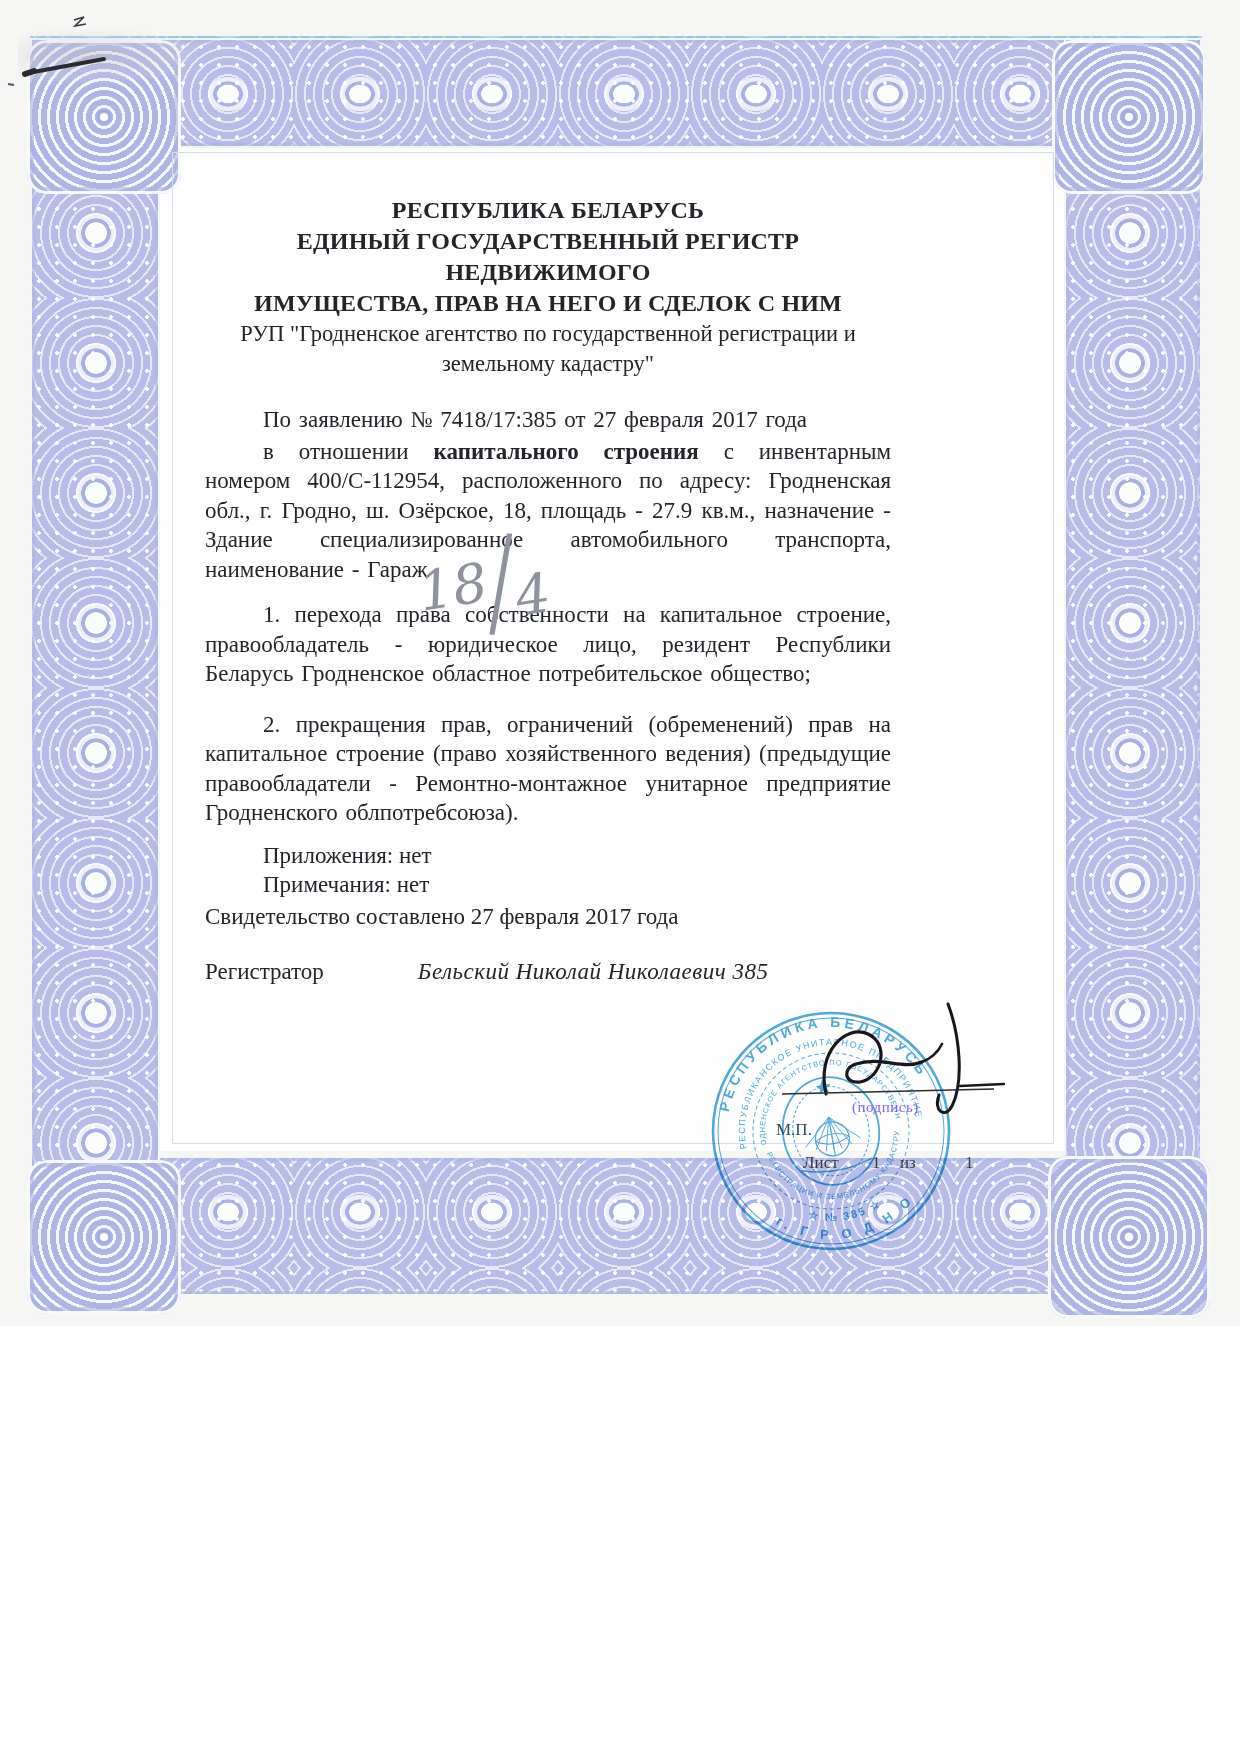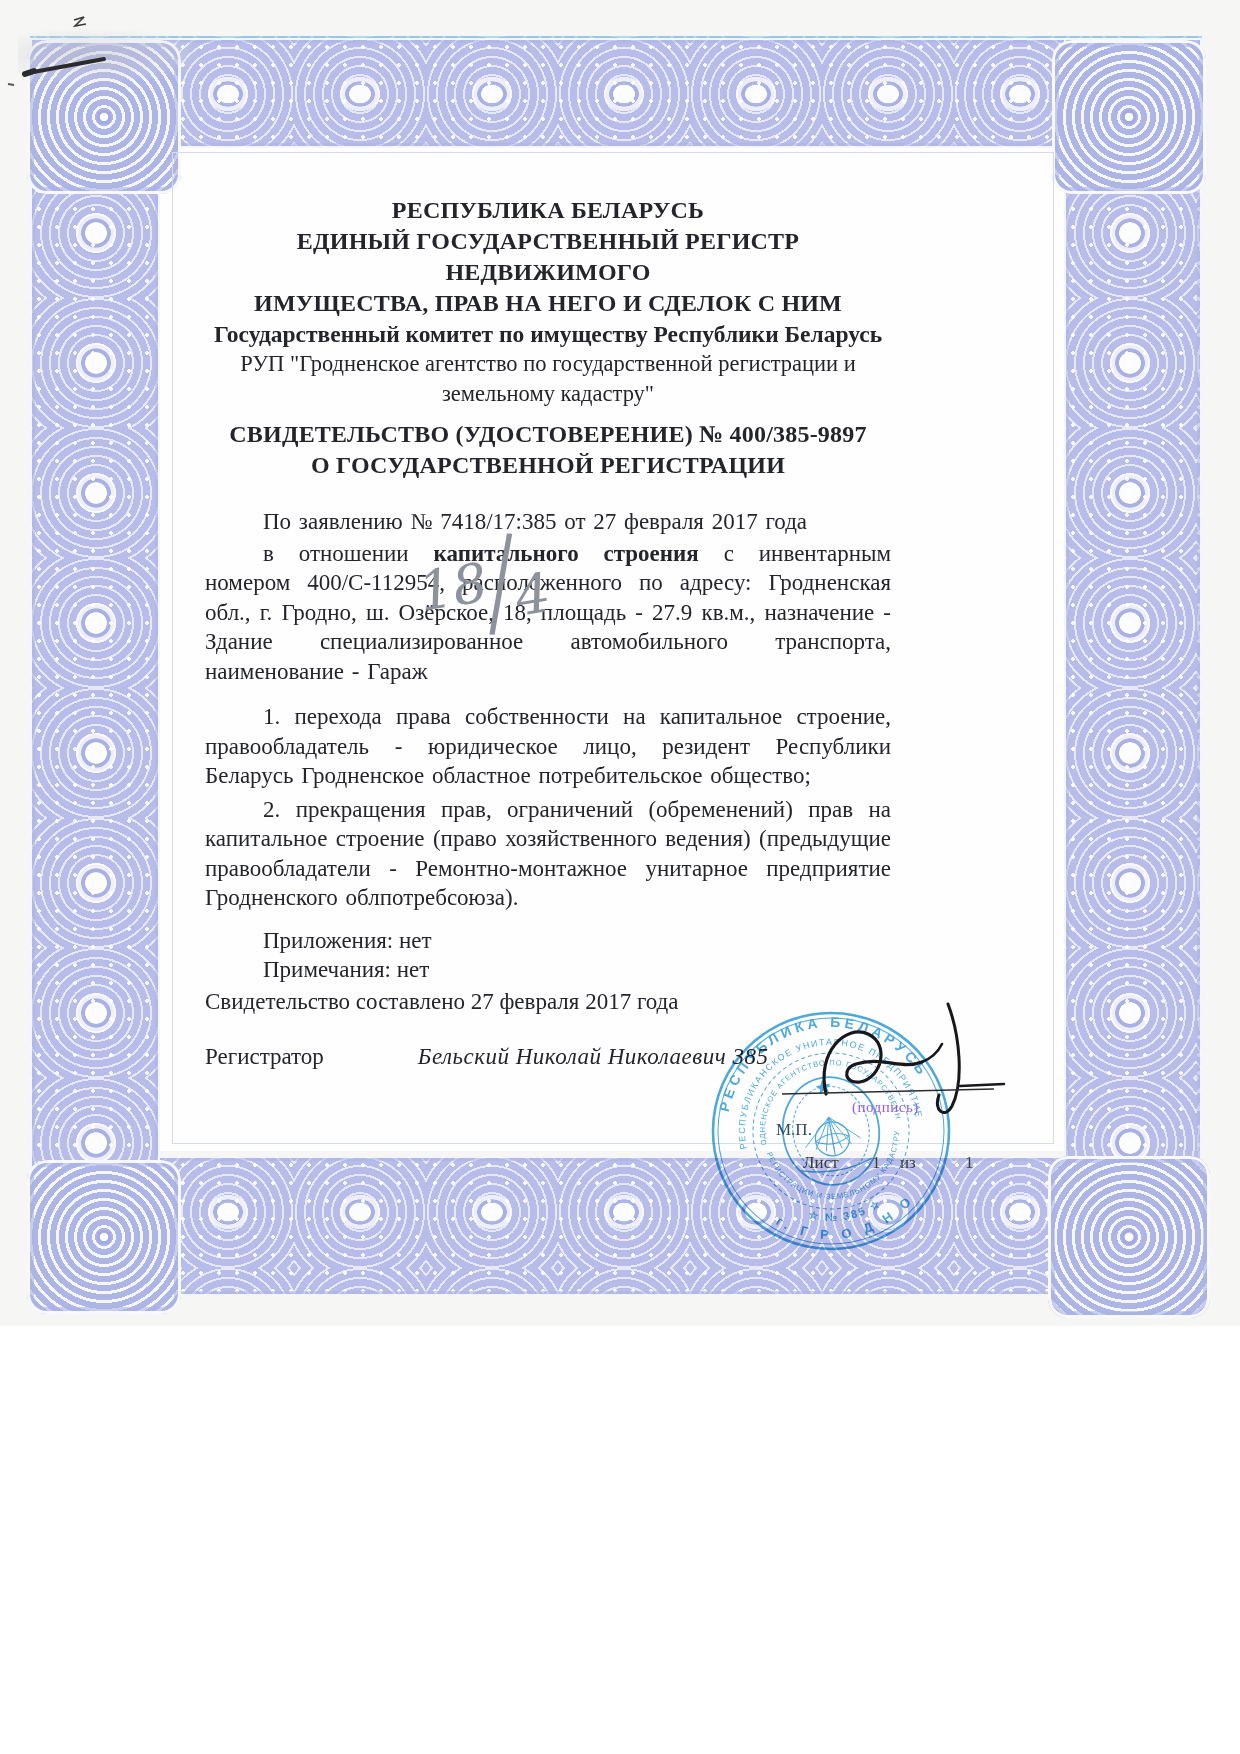--- a/index.html
+++ b/index.html
@@ -49,21 +49,21 @@
   
   .content{position:absolute;left:205px;top:195px;width:686px;font-size:23px;line-height:29.5px;}
   .b{font-weight:bold;}
   .hdr{font-size:24px;line-height:31px;font-weight:bold;text-align:center;letter-spacing:.2px;}
   .committee{font-size:23.5px;line-height:30px;font-weight:bold;text-align:center;}
   .agency{font-size:22.5px;line-height:30px;text-align:center;}
   .title{margin-top:10px;}
   .para{text-align:justify;word-spacing:2px;}
   .ind{text-indent:58px;}
   .mt14{margin-top:26px;}.mt24{margin-top:24px;}.mt8{margin-top:16px;}
-  .mt4{margin-top:4px;}.mt30{margin-top:13px;}.mt2{margin-top:2px;}
+  .mt4{margin-top:21px;}.mt30{margin-top:13px;}.mt2{margin-top:2px;}
   .registrar-row{margin-top:26px;display:flex;text-align:right;}
   .registrar-name{font-style:italic;margin-left:94px;letter-spacing:.5px;}
   
   .handwritten{
     position:absolute;left:418px;top:552px;color:#8d929c;
     font-family:"DejaVu Serif",serif;font-style:italic;
     transform:rotate(-9deg);font-size:54px;line-height:54px;white-space:nowrap;
   }
   .handwritten .slash{display:inline-block;font-size:66px;transform:scaleY(1.9) rotate(6deg);margin:0 2px;position:relative;top:6px;font-weight:300;}
   .handwritten .n2{display:inline-block;position:relative;top:20px;}
@@ -118,28 +118,23 @@
     <path d="M 28 73 L 104 59" stroke="#2b2b2e" stroke-width="4" stroke-linecap="round" fill="none"></path>
     <path d="M 25 74 L 34 71" stroke="#2b2b2e" stroke-width="6" stroke-linecap="round" fill="none"></path>
     <path d="M 74 20 l 10 -3 l -9 9 l 11 -2" stroke="#3a3a3e" stroke-width="1.6" fill="none"></path>
     <path d="M 8 84 l 6 1" stroke="#55555a" stroke-width="2" fill="none"></path>
   </svg>
 
   <div class="content">
     <div class="hdr">РЕСПУБЛИКА БЕЛАРУСЬ</div>
     <div class="hdr">ЕДИНЫЙ ГОСУДАРСТВЕННЫЙ РЕГИСТР НЕДВИЖИМОГО</div>
     <div class="hdr">ИМУЩЕСТВА, ПРАВ НА НЕГО И СДЕЛОК С НИМ</div>
-    <div class="committee">Государственный комитет по имуществу Республики Беларусь</div>
     <div class="agency">РУП "Гродненское агентство по государственной регистрации и</div>
     <div class="agency">земельному кадастру"</div>
 
-    <div class="title">
-      <div class="hdr">СВИДЕТЕЛЬСТВО (УДОСТОВЕРЕНИЕ) № 400/385-9897</div>
-      <div class="hdr">О ГОСУДАРСТВЕННОЙ РЕГИСТРАЦИИ</div>
-    </div>
 
     <div class="para ind mt14">По заявлению № 7418/17:385 от 27 февраля 2017 года</div>
 
     <div class="para ind mt2"><span>в отношении </span><span class="b">капитального строения</span><span> с инвентарным номером 400/С-112954, расположенного по адресу: Гродненская обл., г. Гродно, ш. Озёрское,  18, площадь - 27.9 кв.м., назначение - Здание специализированное автомобильного транспорта, наименование - Гараж</span></div>
 
 
     <div class="para ind mt8">1. перехода права собственности на капитальное строение, правообладатель - юридическое лицо, резидент Республики Беларусь Гродненское областное потребительское общество;</div>
     <div class="para ind mt4">2. прекращения прав, ограничений (обременений) прав на капитальное строение (право хозяйственного ведения) (предыдущие правообладатели - Ремонтно-монтажное унитарное предприятие Гродненского облпотребсоюза).</div>
 
     <div class="ind mt30">Приложения: нет</div>

